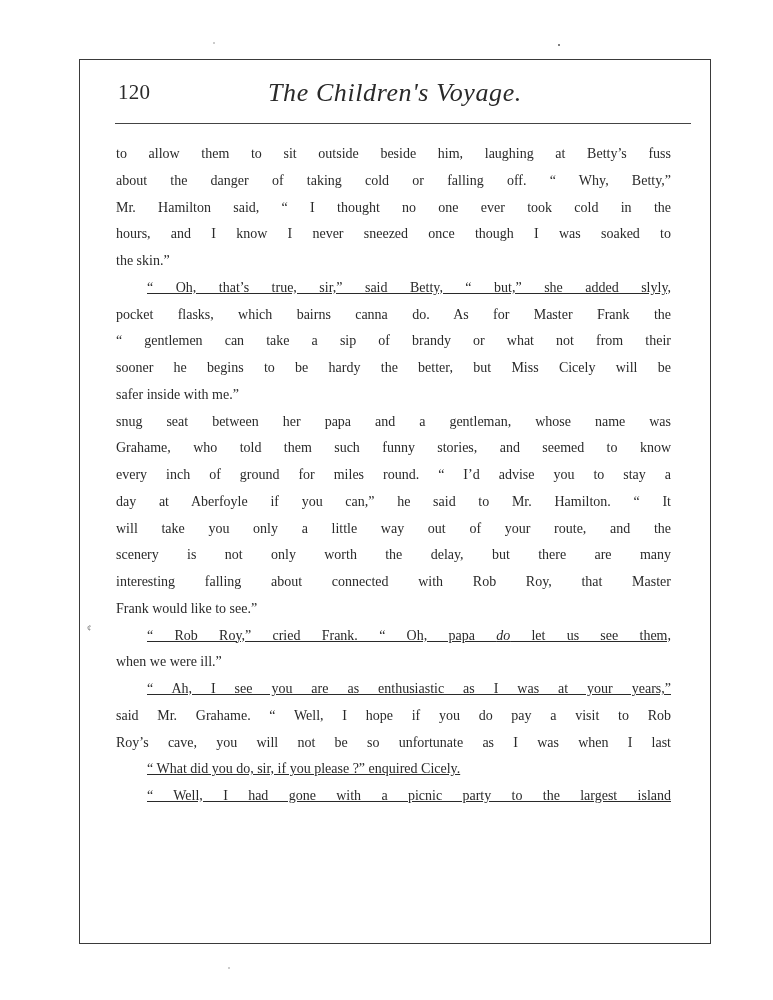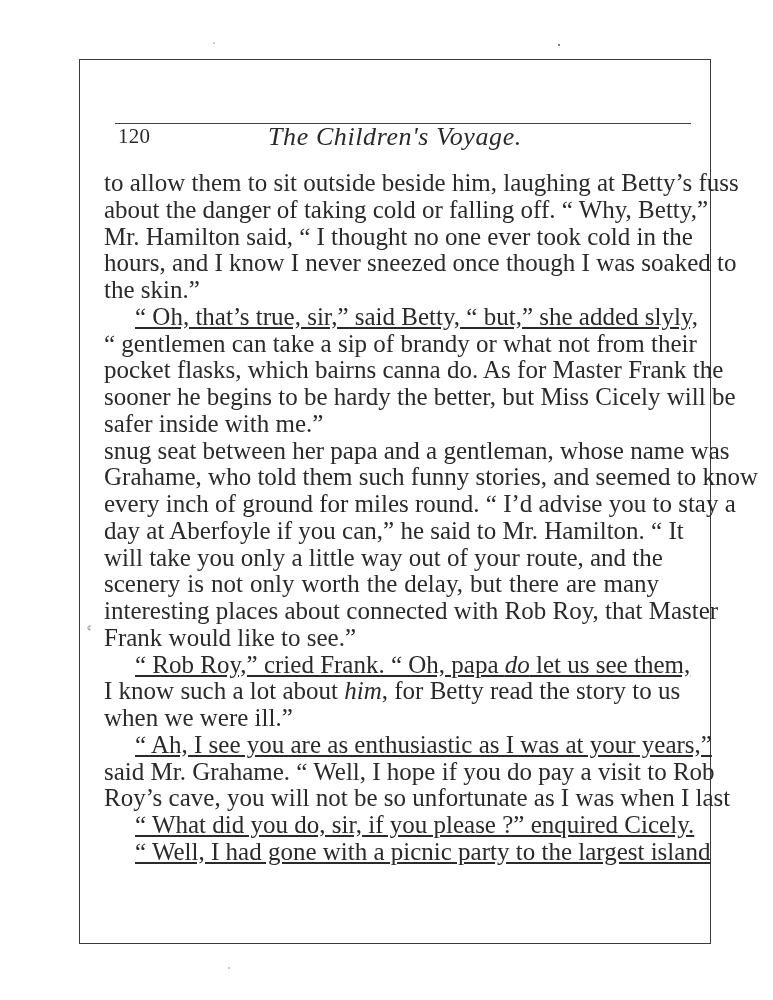--- a/index.html
+++ b/index.html
@@ -23,21 +23,20 @@
     height: 885px;
     border: 1.6px solid #3a3a3a;
     box-sizing: border-box;
   }
   .running-head {
     position: absolute;
     left: 118px;
     top: 78px;
     width: 552px;
     height: 40px;
-    margin-top: 44px;
   }
   .page-number {
     position: absolute;
     left: 0;
     top: 2px;
     font-size: 21px;
     letter-spacing: 0.3px;
     color: #2a2a2a;
   }
   .running-title {
@@ -53,26 +52,25 @@
   .head-rule {
     position: absolute;
     left: 115px;
     top: 123px;
     width: 576px;
     height: 0;
     border-top: 1.4px solid #444;
   }
   .body-text {
     position: absolute;
-    left: 104px;
+    left: 116px;
     top: 141px;
     width: 555px;
-    font-size: 25px;
+    font-size: 14px;
     line-height: 26.75px;
-    margin-top: 29px;
   }
   .line {
     display: block;
     white-space: nowrap;
     text-align: justify;
     text-align-last: justify;
     height: 26.75px;
   }
   .line.last {
     text-align: center;
@@ -111,34 +109,33 @@
 </div>
 <div class="head-rule"></div>
 
 <div class="body-text" id="body-text">
     <span class="line">to allow them to sit outside beside him, laughing at Betty’s fuss</span>
     <span class="line">about the danger of taking cold or falling off.  “ Why, Betty,”</span>
     <span class="line">Mr. Hamilton said, “ I thought no one ever took cold in the</span>
     <span class="line">hours, and I know I never sneezed once though I was soaked to</span>
     <span class="line last">the skin.”</span>
     <span class="line indent">“ Oh, that’s true, sir,” said Betty, “ but,” she added slyly,</span>
+    <span class="line">pocket flasks, which bairns canna do.  As for Master Frank the</span>
     <span class="line">“ gentlemen can take a sip of brandy or what not from their</span>
-    <span class="line">pocket flasks, which bairns canna do.  As for Master Frank the</span>
     <span class="line">sooner he begins to be hardy the better, but Miss Cicely will be</span>
     <span class="line last">safer inside with me.”</span>
     <span class="line">snug seat between her papa and a gentleman, whose name was</span>
     <span class="line">Grahame, who told them such funny stories, and seemed to know</span>
     <span class="line">every inch of ground for miles round.  “ I’d advise you to stay a</span>
     <span class="line">day at Aberfoyle if you can,” he said to Mr. Hamilton.  “ It</span>
     <span class="line">will take you only a little way out of your route, and the</span>
     <span class="line">scenery is not only worth the delay, but there are many</span>
-    <span class="line">interesting places about connected with Rob Roy, that Master</span>
+    <span class="line">interesting falling about connected with Rob Roy, that Master</span>
     <span class="line last">Frank would like to see.”</span>
     <span class="line indent"><span>“ Rob Roy,” cried Frank.  “ Oh, papa </span><em>do</em><span> let us see them,</span></span>
-    <span class="line"><span>I know such a lot about </span><em>him</em><span>, for Betty read the story to us</span></span>
     <span class="line last">when we were ill.”</span>
     <span class="line indent">“ Ah, I see you are as enthusiastic as I was at your years,”</span>
     <span class="line">said Mr. Grahame.  “ Well, I hope if you do pay a visit to Rob</span>
     <span class="line">Roy’s cave, you will not be so unfortunate as I was when I last</span>
     <span class="line indent last">“ What did you do, sir, if you please ?” enquired Cicely.</span>
     <span class="line indent">“ Well, I had gone with a picnic party to the largest island</span>
   </div>
 
 <span class="margin-mark">¢</span>
 <span class="speck" style="left:558px;top:44px;"></span>

